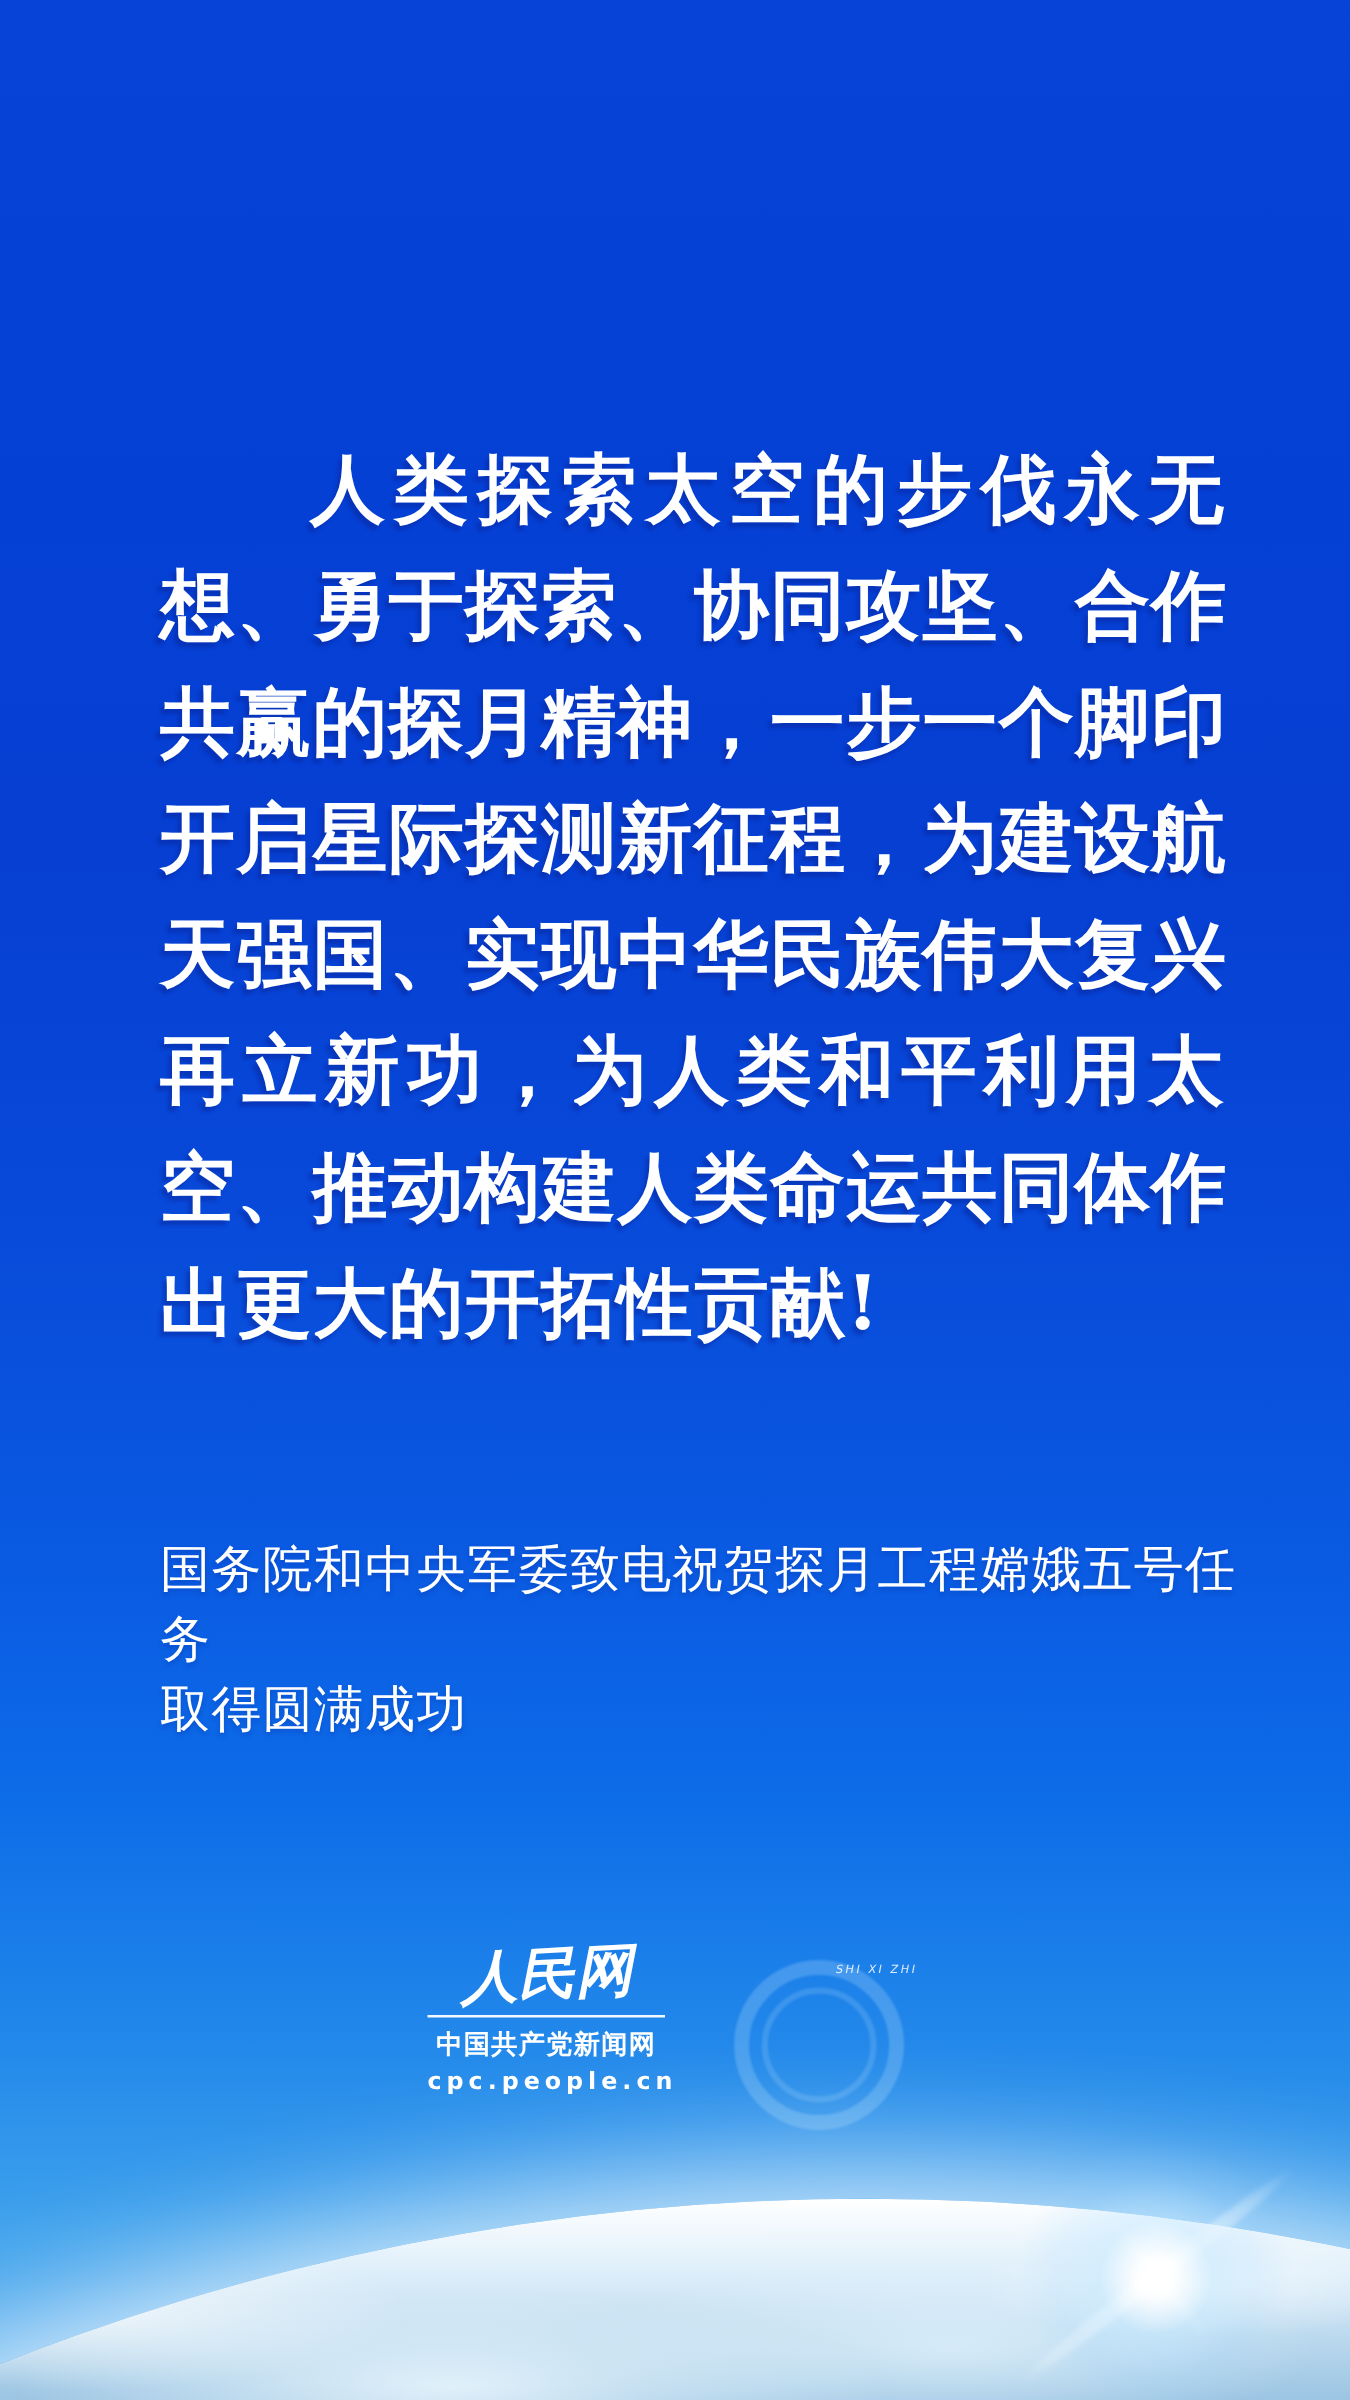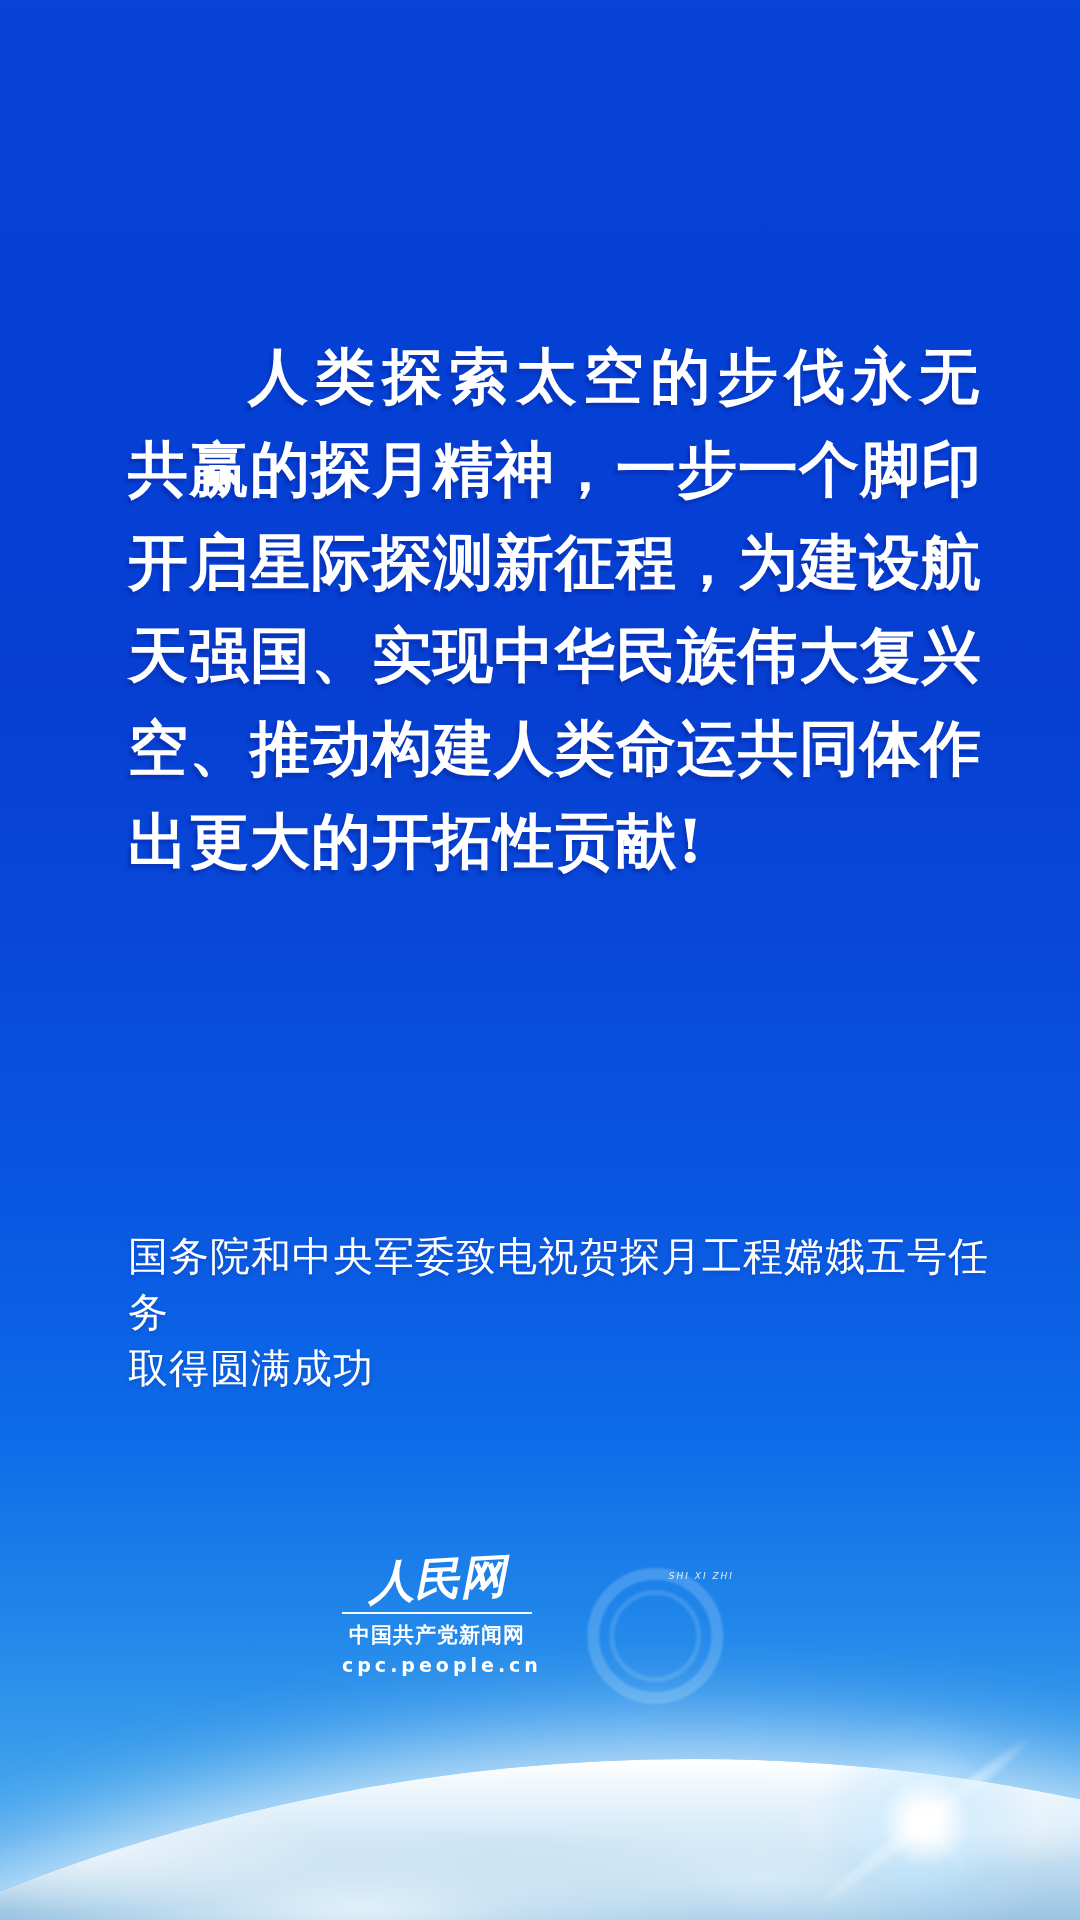--- a/index.html
+++ b/index.html
@@ -6,21 +6,21 @@
   body{
     width:1080px;height:1920px;position:relative;overflow:hidden;
     font-family:"DejaVu Sans","Liberation Sans",sans-serif;
     background:linear-gradient(180deg,
       #0843d8 0%,#0540d5 20%,#063fd2 35%,#0849d9 50%,
       #0a5ae2 65%,#0d6ce8 75%,#2288ea 85%,#3fa2ec 93%,#55acee 100%);
   }
 
   
   .quote{
-    position:absolute;left:128px;top:330px;width:852px;
+    position:absolute;left:128px;top:346px;width:852px;
     color:#ffffff;
     font-family:"DejaVu Serif","Liberation Serif",serif;
     font-weight:bold;
     font-size:60px;line-height:93px;letter-spacing:1px;
     text-shadow:-3px 4px 3px rgba(8,36,150,0.45);
   }
   .qline{text-align:justify;text-align-last:justify;white-space:nowrap;}
   .qline.first{padding-left:120px;}
   .qline.last{text-align:left;text-align-last:left;}
 
@@ -104,23 +104,25 @@
     position:absolute;left:855px;top:1814px;width:140px;height:10px;
     background:linear-gradient(90deg,transparent,rgba(255,255,255,0.6),transparent);
     transform:rotate(52deg);border-radius:50%;filter:blur(2px);
   }
 </style>
 </head>
 <body>
 
 <div class="quote">
   <div class="qline first">人类探索太空的步伐永无</div>
+  <div class="qline">想、勇于探索、协同攻坚、合作</div>
   <div class="qline">共赢的探月精神，一步一个脚印</div>
   <div class="qline">开启星际探测新征程，为建设航</div>
   <div class="qline">天强国、实现中华民族伟大复兴</div>
+  <div class="qline">再立新功，为人类和平利用太</div>
   <div class="qline">空、推动构建人类命运共同体作</div>
   <div class="qline last">出更大的开拓性贡献!</div>
 </div>
 
 <div class="attribution">
   <div class="aline">国务院和中央军委致电祝贺探月工程嫦娥五号任务</div>
   <div class="aline">取得圆满成功</div>
 </div>
 
 <div class="footer">

